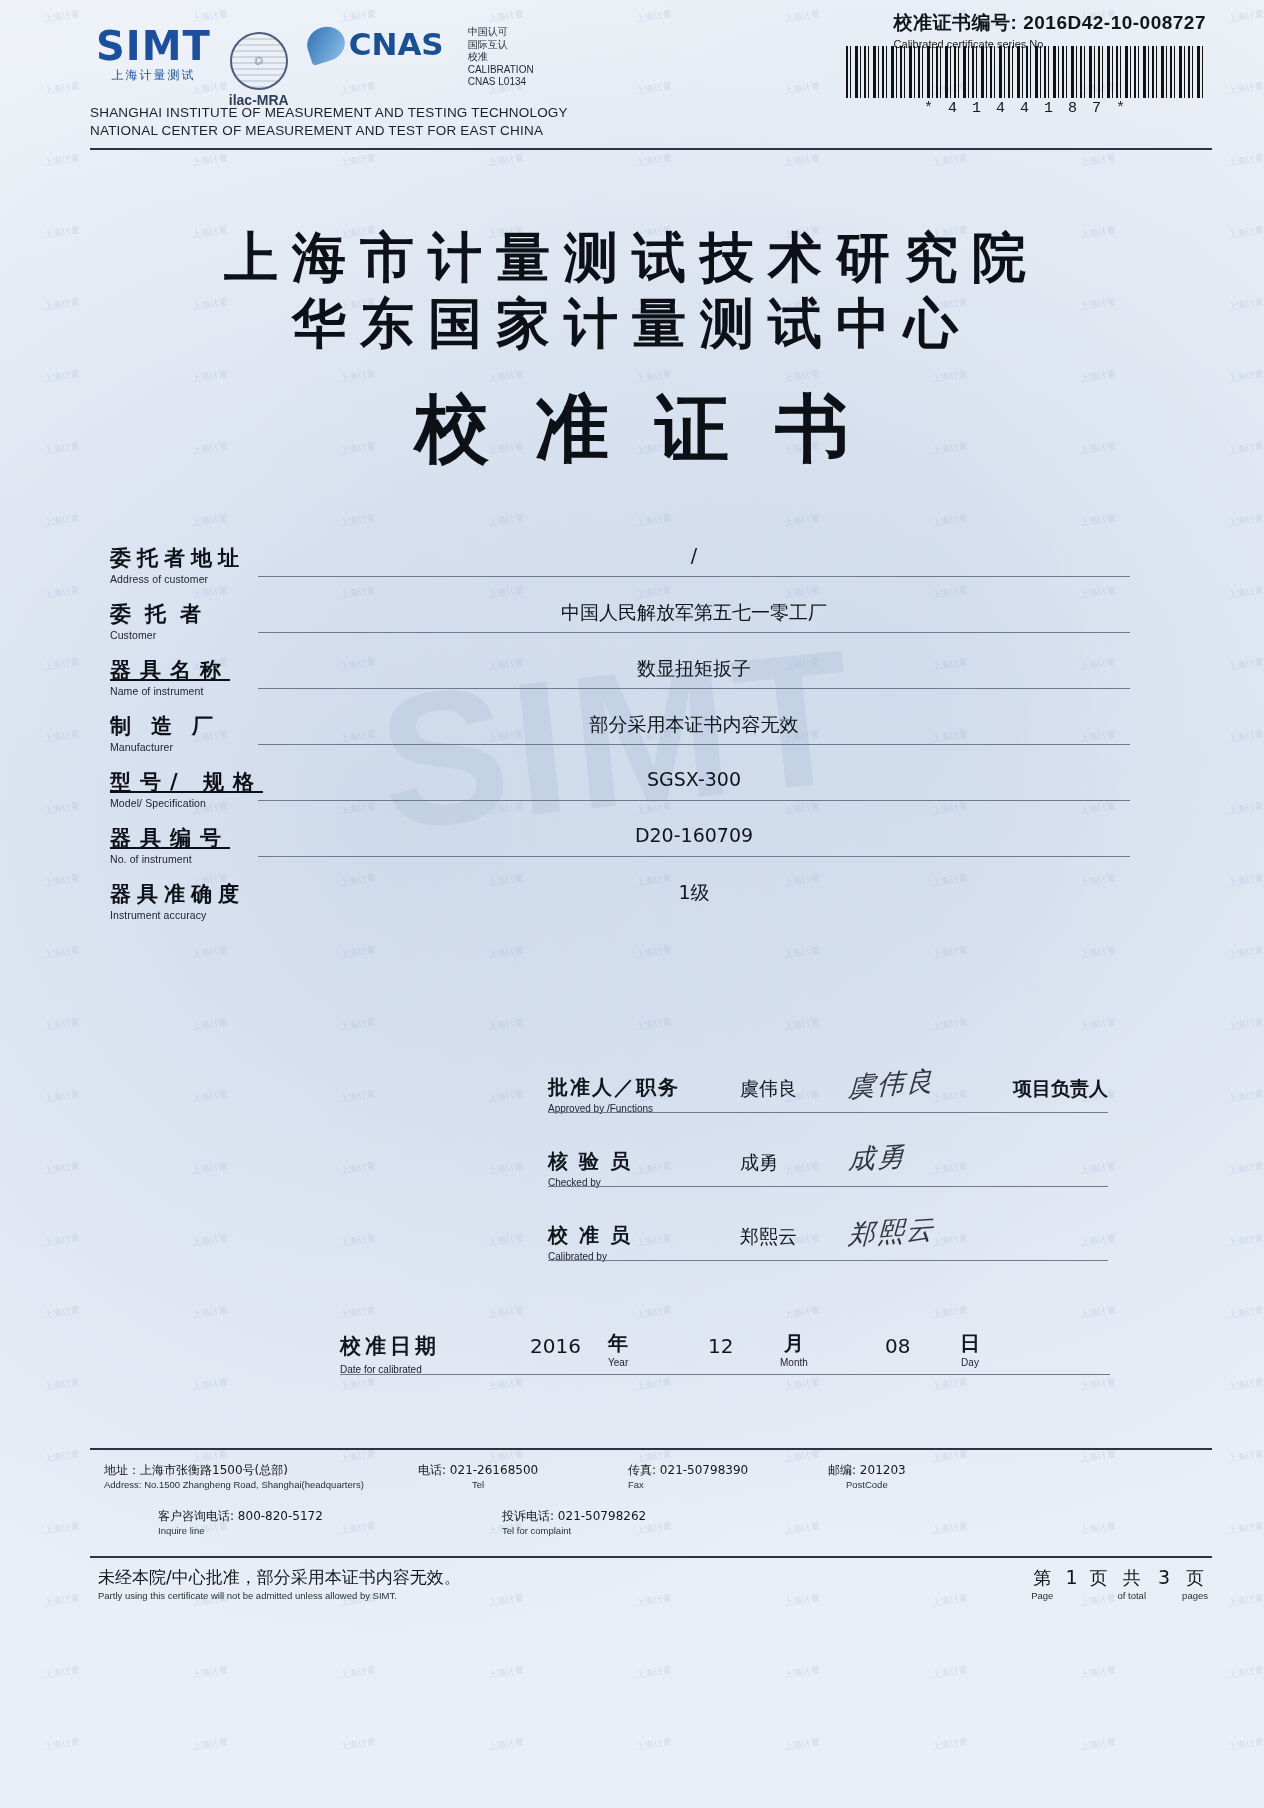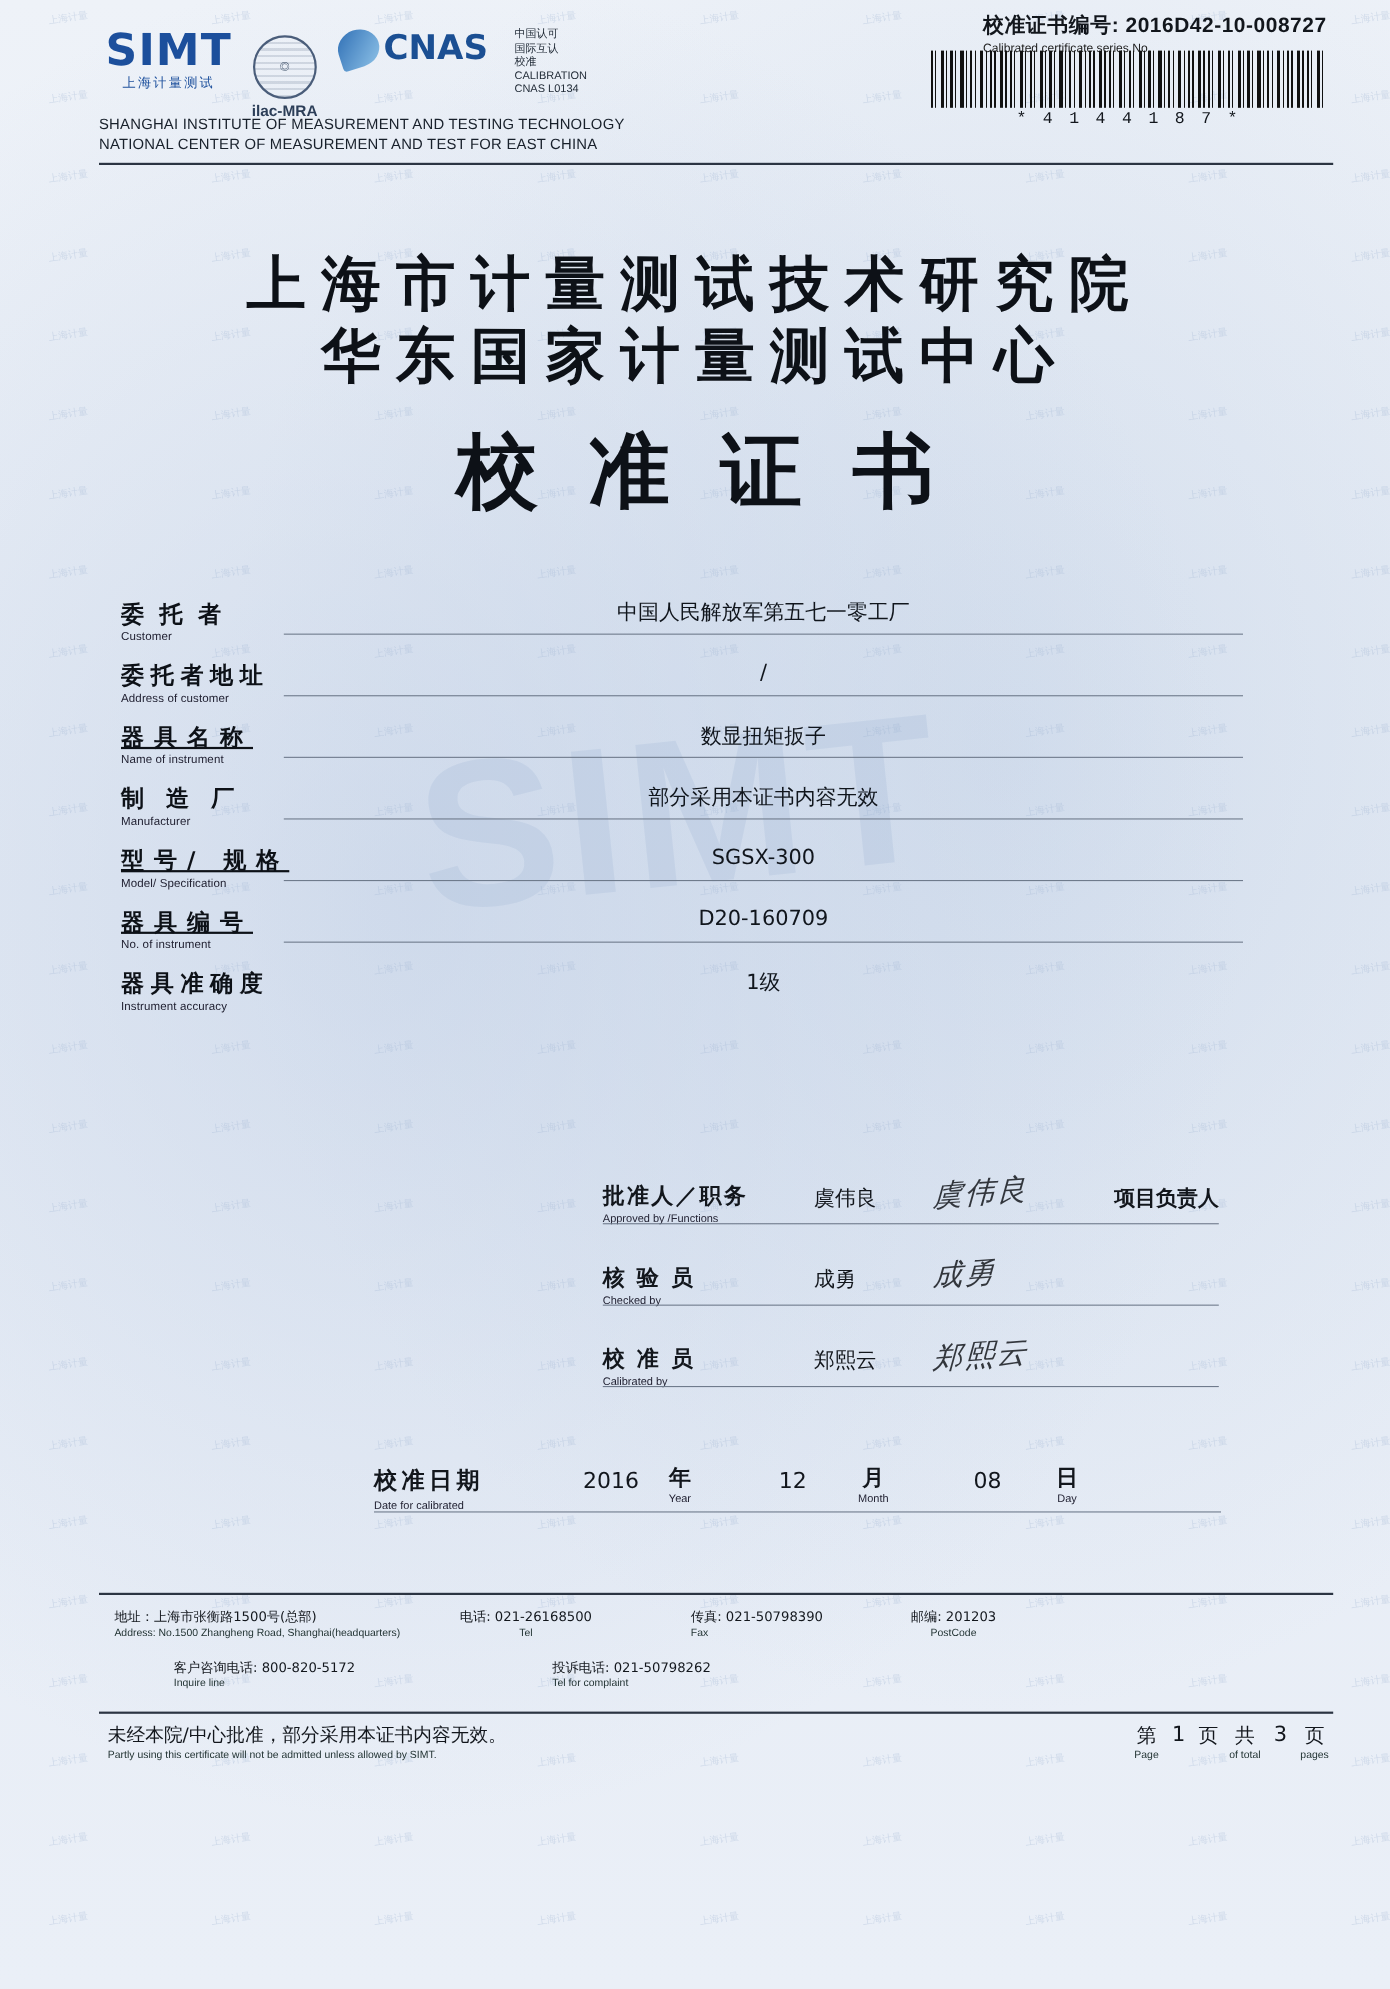--- a/index.html
+++ b/index.html
@@ -478,35 +478,35 @@
     <div class="barcode-num">* 4 1 4 4 1 8 7 *</div>
   </div>
   <div class="hr-top"></div>
 
   <div class="title1">上海市计量测试技术研究院</div>
   <div class="title2">华东国家计量测试中心</div>
   <div class="title3">校准证书</div>
 
   <div class="info">
 
+    <div class="row">
+      <div class="lab">
+        <div class="cn">委托者地址</div>
+        <div class="en">Address of customer</div>
+      </div>
+      <div class="val">/</div>
+      <div class="line"></div>
+    </div>
+
     <div class="row r1">
       <div class="lab">
         <div class="cn">委托者</div>
         <div class="en">Customer</div>
       </div>
       <div class="val">中国人民解放军第五七一零工厂</div>
-      <div class="line"></div>
-    </div>
-
-    <div class="row">
-      <div class="lab">
-        <div class="cn">委托者地址</div>
-        <div class="en">Address of customer</div>
-      </div>
-      <div class="val">/</div>
       <div class="line"></div>
     </div>
 
     <div class="row r3">
       <div class="lab">
         <div class="cn">器具名称</div>
         <div class="en">Name of instrument</div>
       </div>
       <div class="val">数显扭矩扳子</div>
       <div class="line"></div>

